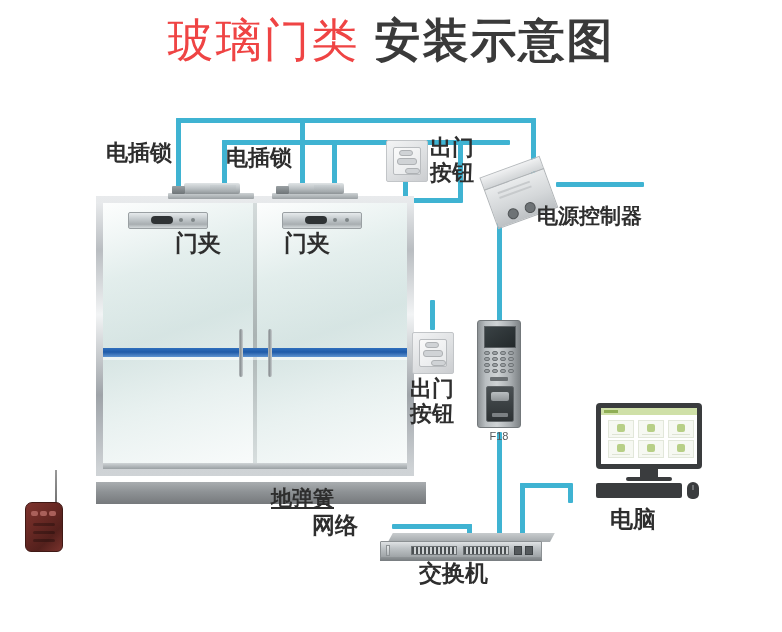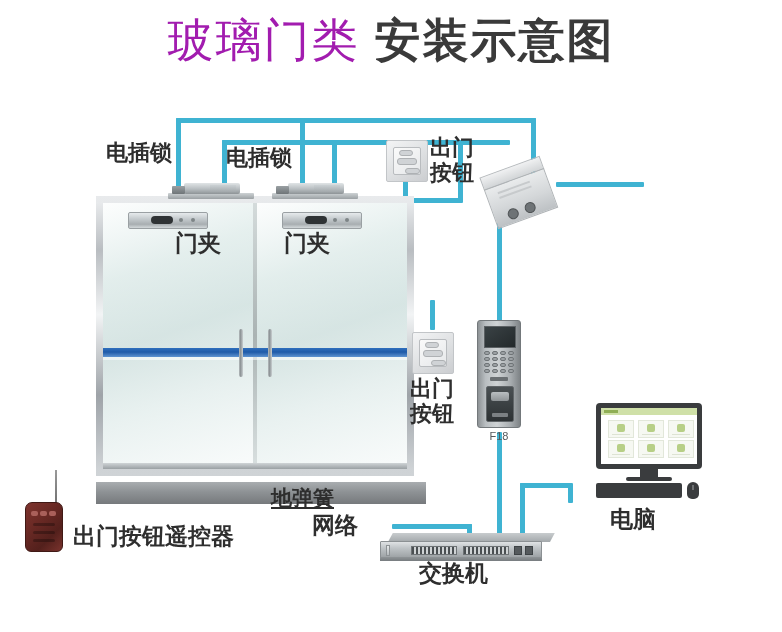--- a/index.html
+++ b/index.html
@@ -26,21 +26,21 @@
     width: 782px;
     text-align: center;
     white-space: nowrap;
   }
   .title span {
     font-size: 46px;
     line-height: 60px;
     color: #4a4a4a;
     letter-spacing: 2px;
   }
-  .title .t-light { font-weight: 400; color: #a21caf; }
+  .title .t-light { font-weight: 400; color: #ef4444; }
   .title .t-bold  { font-weight: 700; color: #3a3a3a; }
 
   
   .lbl {
     position: absolute;
     color: #2e2e2e;
     font-weight: 700;
     white-space: pre;
     line-height: 1.12;
   }
@@ -496,26 +496,26 @@
     <span class="keyboard"></span>
     <span class="mouse"></span>
   </div>
 
   <div class="lbl" style="left:106px; top:141px; font-size:22px;">电插锁</div>
   <div class="lbl" style="left:226px; top:146px; font-size:22px;">电插锁</div>
 
   <div class="lbl" style="left:430px; top:136px; font-size:22px;">出门
 按钮</div>
 
+  <div class="lbl" style="left:537px; top:204px; font-size:21px;">电源控制器</div>
 
   <div class="lbl" style="left:175px; top:231px; font-size:23px;">门夹</div>
   <div class="lbl" style="left:284px; top:231px; font-size:23px;">门夹</div>
 
   <div class="lbl" style="left:410px; top:377px; font-size:22px;">出门
 按钮</div>
 
   <div class="lbl" style="left:271px; top:486px; font-size:21px;text-decoration:underline;">地弹簧</div>
   <div class="lbl" style="left:312px; top:513px; font-size:23px;">网络</div>
   <div class="lbl" style="left:419px; top:561px; font-size:23px;">交换机</div>
   <div class="lbl" style="left:610px; top:507px; font-size:23px;">电脑</div>
-  <div class="lbl" style="left:73px; top:524px; font-size:23px;">出门按钮遥控器</div>
 
 </div>
 
 </body></html>

